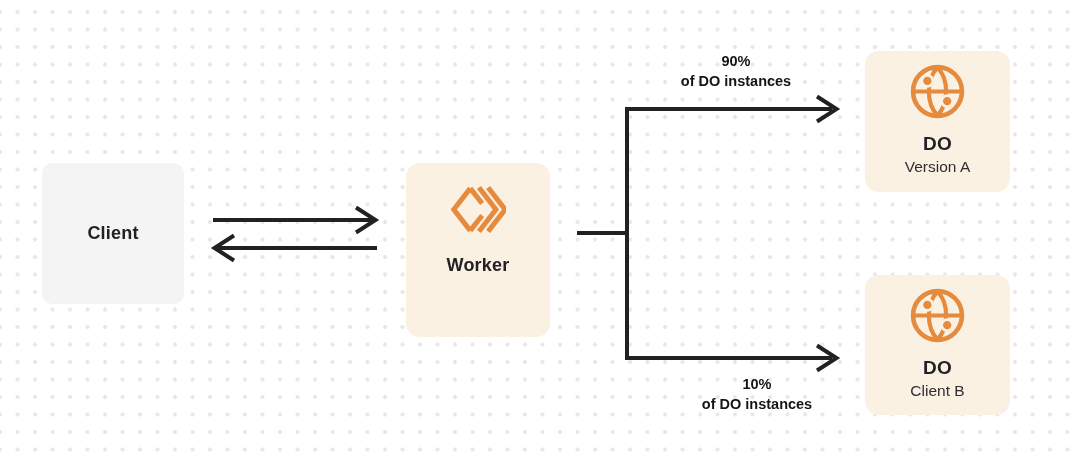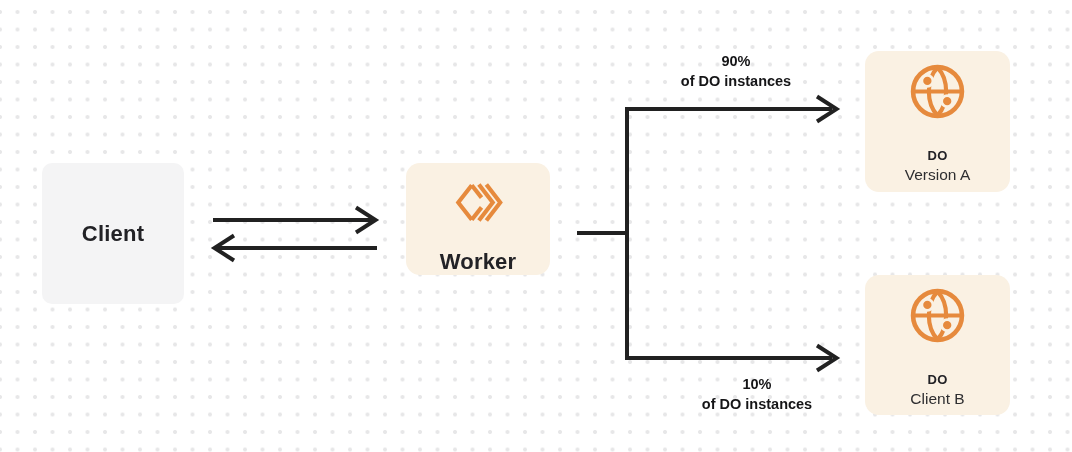--- a/index.html
+++ b/index.html
@@ -34,53 +34,52 @@
 
   .node-client {
     left: 42px; top: 163px;
     width: 142px; height: 141px;
     background: #f4f4f5;
     border-radius: 10px;
   }
 
   .node-worker {
     left: 406px; top: 163px;
-    width: 144px; height: 112px;
+    width: 144px; height: 174px;
     background: #faf1e3;
     border-radius: 14px;
     justify-content: flex-start;
     padding-top: 17px;
-    gap: 8px;
   }
 
   .node-do {
     left: 865px;
     width: 145px; height: 141px;
     background: #faf1e3;
     border-radius: 14px;
     justify-content: flex-start;
     padding-top: 11px;
   }
   .node-do-a { top: 51px; }
   .node-do-b { top: 275px; height: 140px; }
 
   .node-label {
-    font-size: 22px;
+    font-size: 18px;
     font-weight: 700;
     color: #222226;
     letter-spacing: 0.2px;
   }
 
   .node-worker .node-label { margin-top: 16px; }
 
   .do-title {
-    font-size: 13px;
+    font-size: 19px;
     font-weight: 700;
     color: #222226;
-    margin-top: 27px;
+    margin-top: 12px;
     letter-spacing: 0.3px;
   }
 
   .do-subtitle {
     font-size: 15.5px;
     font-weight: 400;
     color: #2e2e30;
     margin-top: 3px;
   }
 

